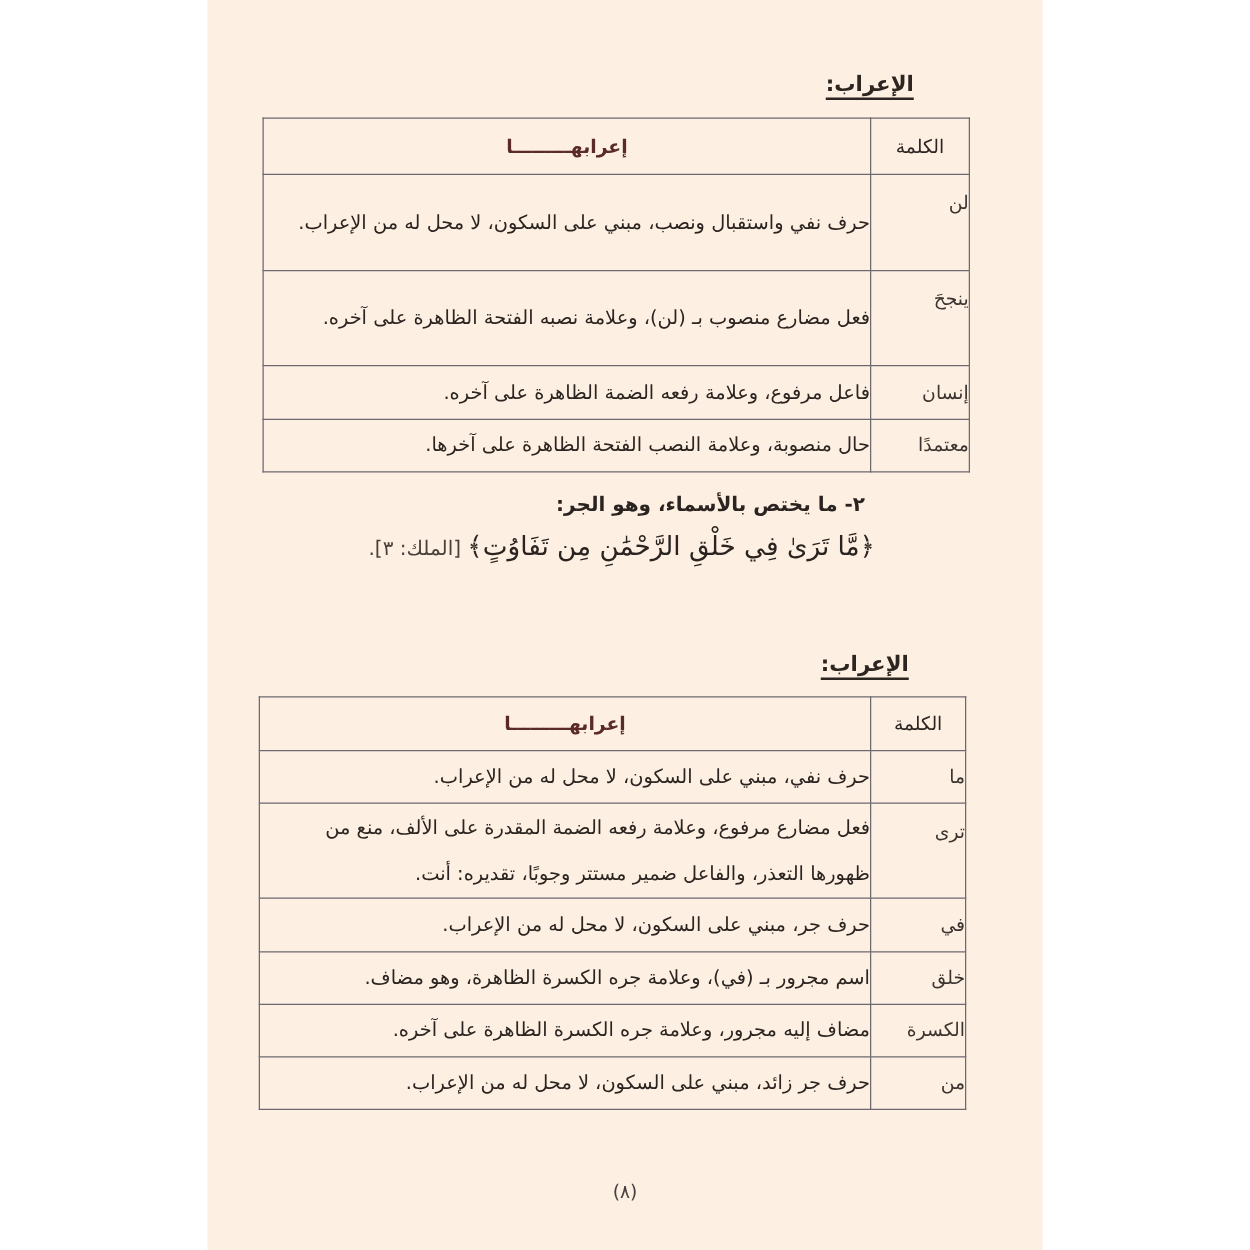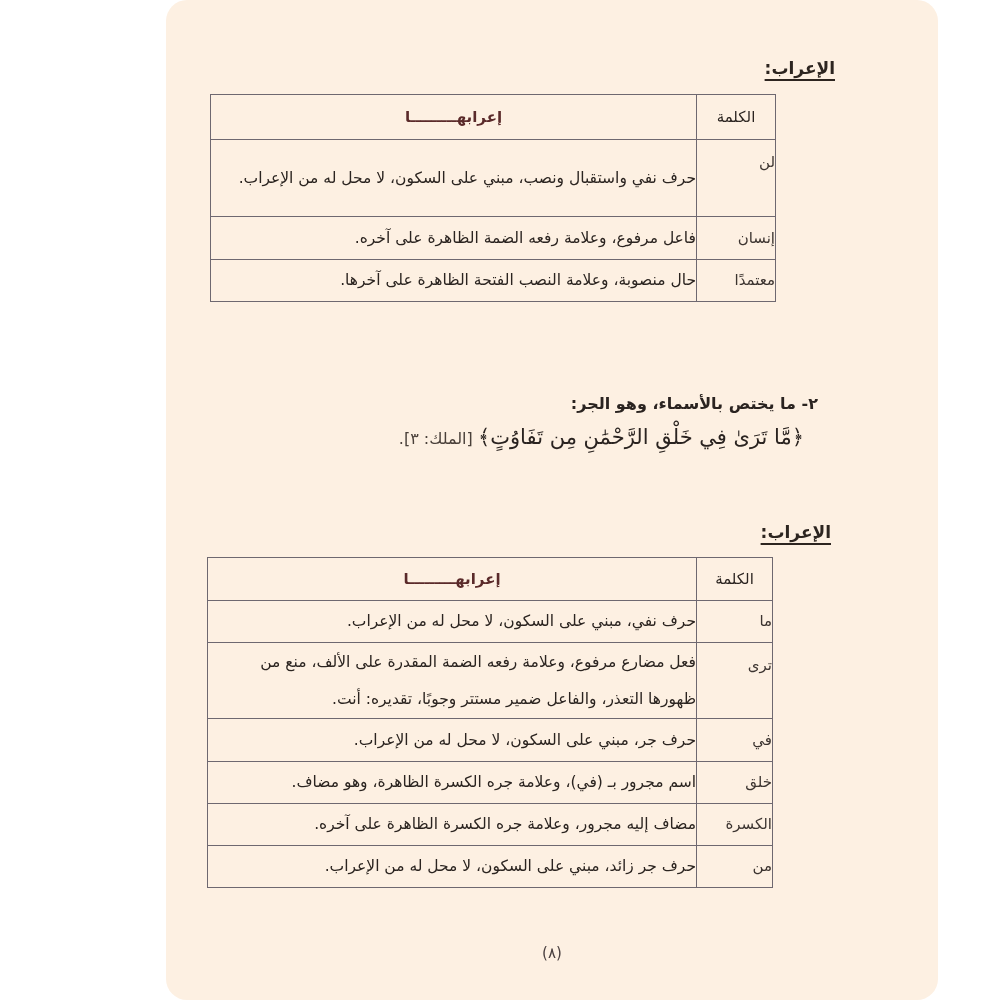--- a/index.html
+++ b/index.html
@@ -1,21 +1,20 @@
 <!DOCTYPE html>
 <html><head>
   <meta charset="utf-8">
   <style>
     * { box-sizing: border-box; margin: 0; padding: 0; }
     html, body { width: 1000px; height: 1000px; background: #ffffff; overflow: hidden; }
     body { position: relative; font-family: "DejaVu Sans", "Liberation Sans", sans-serif; color: #2a2320; }
     .page {
-      position: absolute; left: 166px; top: 0; width: 772px; height: 1000px;
+      position: absolute; left: 166px; top: 0; width: 668px; height: 1000px;
       background: #fdf0e2;
-      border-radius: 21px;
     }
     .rtl { direction: rtl; unicode-bidi: embed; }
     .label {
       position: absolute; font-size: 17px; font-weight: bold; color: #2d2520;
       text-decoration: underline; text-underline-offset: 5px; text-decoration-thickness: 1.5px;
       white-space: nowrap;
     }
     table.irab {
       position: absolute; border-collapse: collapse;
       border: 1.5px solid #6e6870;
@@ -45,32 +44,36 @@
   <table class="irab" style="left:44px; top:94px; width:566px;">
     <tbody>
         <tr style="height:45px;">
       <th class="word" style="text-align:center; width:79px;">الكلمة</th>
       <th class="head-main">إعرابهـــــــــا</th>
     </tr>
     <tr style="height:77px;">
       <td class="word" style="vertical-align:top; padding-top:4px;margin-left:20px;">لن</td>
       <td>حرف نفي واستقبال ونصب، مبني على السكون، لا محل له من الإعراب.</td>
     </tr>
+    <tr style="height:76px;">
+      <td class="word" style="vertical-align:top; padding-top:4px;">ينجحَ</td>
+      <td>فعل مضارع منصوب بـ (لن)، وعلامة نصبه الفتحة الظاهرة على آخره.</td>
+    </tr>
     <tr style="height:43px;">
       <td class="word">إنسان</td>
       <td>فاعل مرفوع، وعلامة رفعه الضمة الظاهرة على آخره.</td>
     </tr>
     <tr style="height:42px;">
       <td class="word">معتمدًا</td>
       <td>حال منصوبة، وعلامة النصب الفتحة الظاهرة على آخرها.</td>
     </tr>
   </tbody>
     </table>
 
-  <div class="line rtl bold" style="right:120px; top:394px;">٢- ما يختص بالأسماء، وهو الجر:</div>
+  <div class="line rtl bold" style="right:142px; top:394px;">٢- ما يختص بالأسماء، وهو الجر:</div>
 
   <div class="line rtl" style="right:134px; top:425px;">
     <span class="verse">﴿مَّا تَرَىٰ فِي خَلْقِ الرَّحْمَٰنِ مِن تَفَاوُتٍ﴾</span>
     <span class="ref">[الملك: ٣].</span>
   </div>
 
 
   <div class="label rtl" style="right:107px; top:522px;">الإعراب:</div>
 
   <table class="irab" style="left:41px; top:557px; width:566px;">

